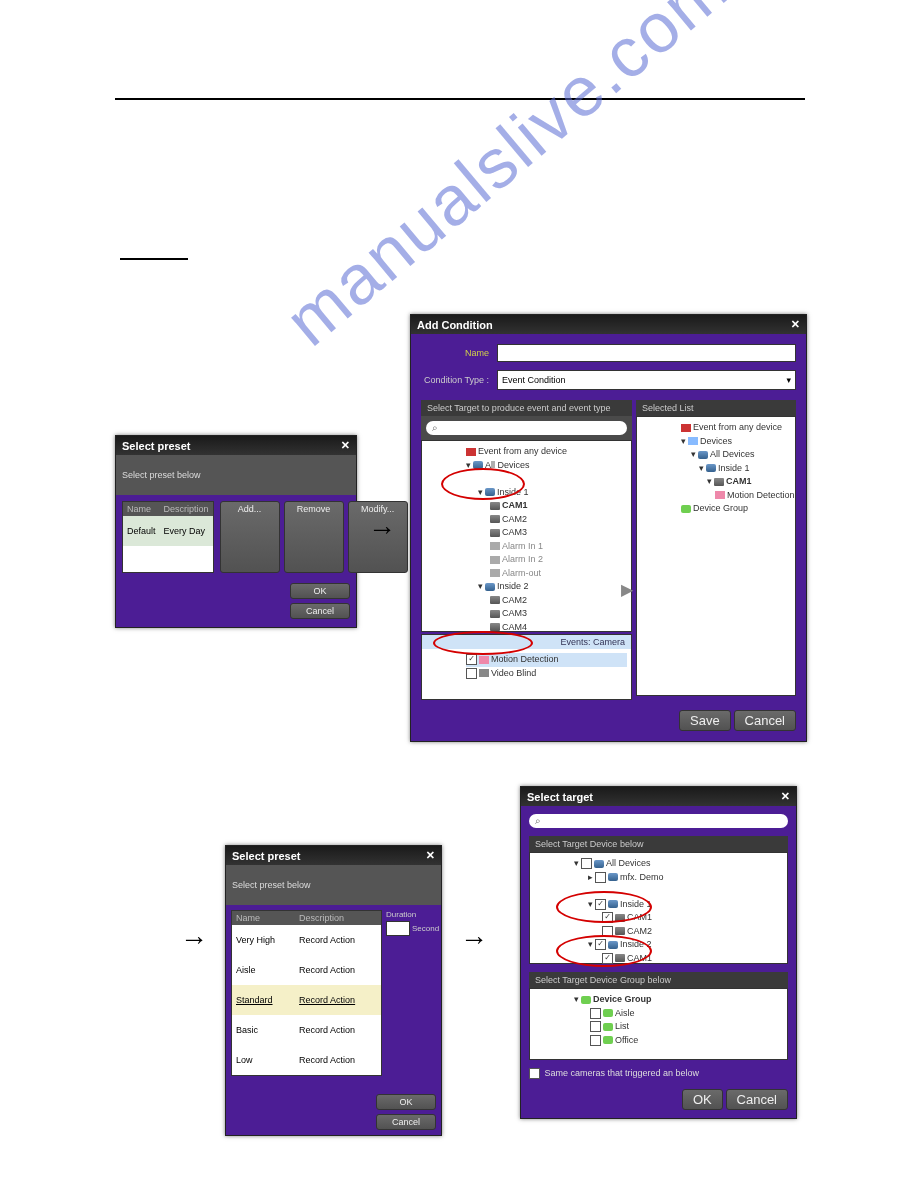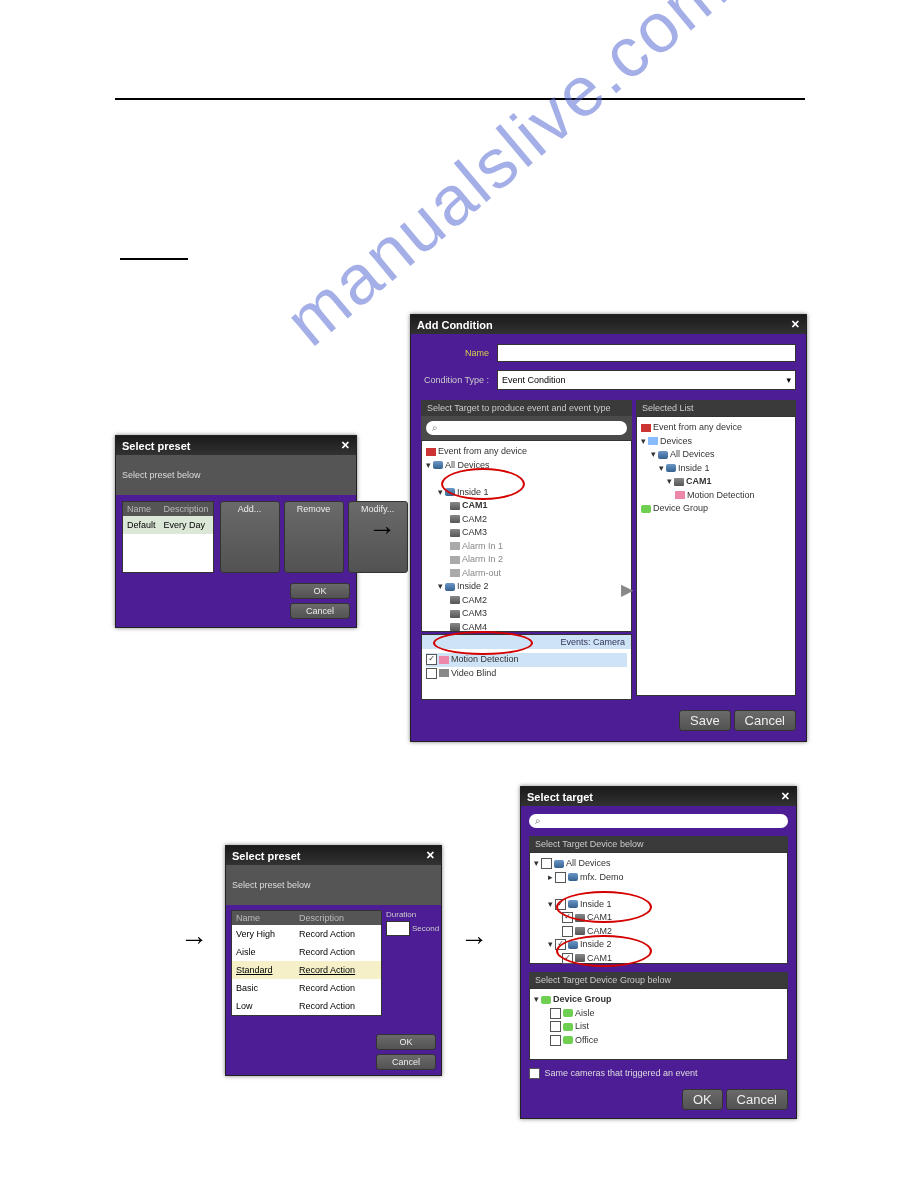--- a/index.html
+++ b/index.html
@@ -92,21 +92,21 @@
     font-size: 10px;
     color: #666;
   }
   .panel-header {
     background: #3a3a3a;
     color: #ccc;
     font-size: 9px;
     padding: 3px 6px;
   }
   .tree { padding: 4px; font-size: 9px; color: #333; line-height: 1.5; }
-  .tree .row { white-space: nowrap; }
+  .tree .row { white-space: nowrap; margin-left: 40px; }
   .red-ellipse {
     position: absolute;
     border: 2px solid #d40000;
     border-radius: 50%;
     pointer-events: none;
   }
   .arrow {
     position: absolute;
     font-size: 28px;
     color: #000;
@@ -120,21 +120,21 @@
   .icon-pdf { background:#c33; }
   .row-sel { background: #cfe3f7; }
   .checkbox { display:inline-block; width:9px; height:9px; border:1px solid #555; background:#fff; vertical-align:middle; margin-right:2px; font-size:8px; line-height:8px; text-align:center; color:#333;}
   .checkbox.checked::after { content:"✓"; }
   .transfer-arrow {
     position: absolute;
     color: #888;
     font-size: 16px;
   }
   .cols-header td { color:#bbb; font-size:9px; padding:2px 4px; }
-  .data-row td { font-size:9px; padding:4px 4px;margin-top:12px; }
+  .data-row td { font-size:9px; padding:10px 4px;margin-top:12px; }
 </style>
 </head>
 <body>
 
 <div class="page-divider"></div>
 <div class="underline-bar"></div>
 
 <div class="watermark">manualslive.com</div>
 
 <div class="dialog" style="left:115px; top:435px; width:240px;">
@@ -341,21 +341,21 @@
       <div class="tree">
         <div class="row">▾ <span class="icon-sq icon-grp"></span><b><span>Device Group</span></b></div>
         <div class="row" style="padding-left:16px;"><span class="checkbox"></span><span class="icon-sq icon-grp"></span><span>Aisle</span></div>
         <div class="row" style="padding-left:16px;"><span class="checkbox"></span><span class="icon-sq icon-grp"></span><span>List</span></div>
         <div class="row" style="padding-left:16px;"><span class="checkbox"></span><span class="icon-sq icon-grp"></span><span>Office</span></div>
       </div>
     </div>
 
     <div style="margin-top:8px; color:#ddd; font-size:9px;">
       <span class="checkbox"></span>
-      <span>Same cameras that triggered an event</span>
+      <span>Same cameras that triggered an below</span>
     </div>
 
     <div style="text-align:right; padding-top:10px;">
       <span class="btn">OK</span>
       <span class="btn">Cancel</span>
     </div>
   </div>
 </div>
 
 </body></html>

